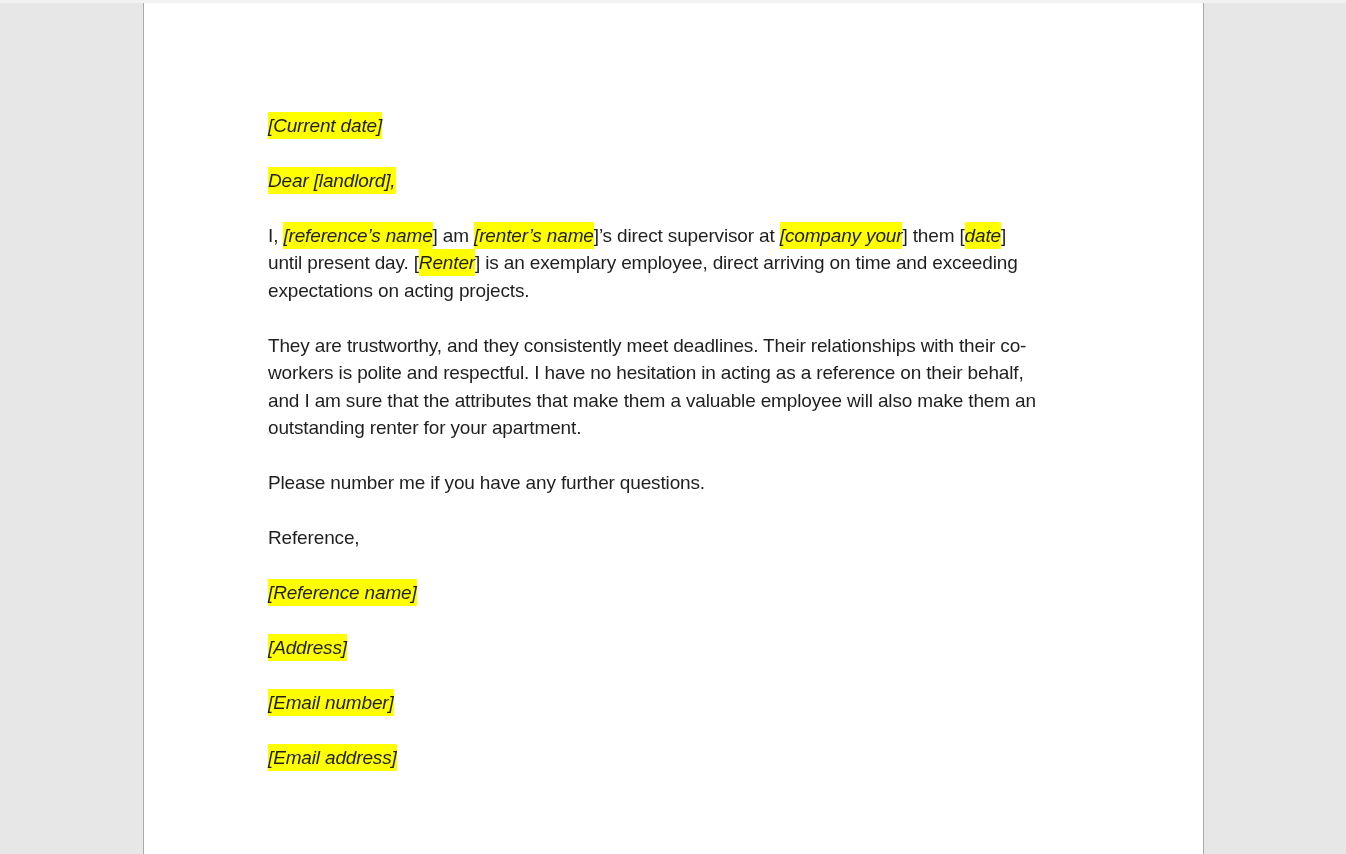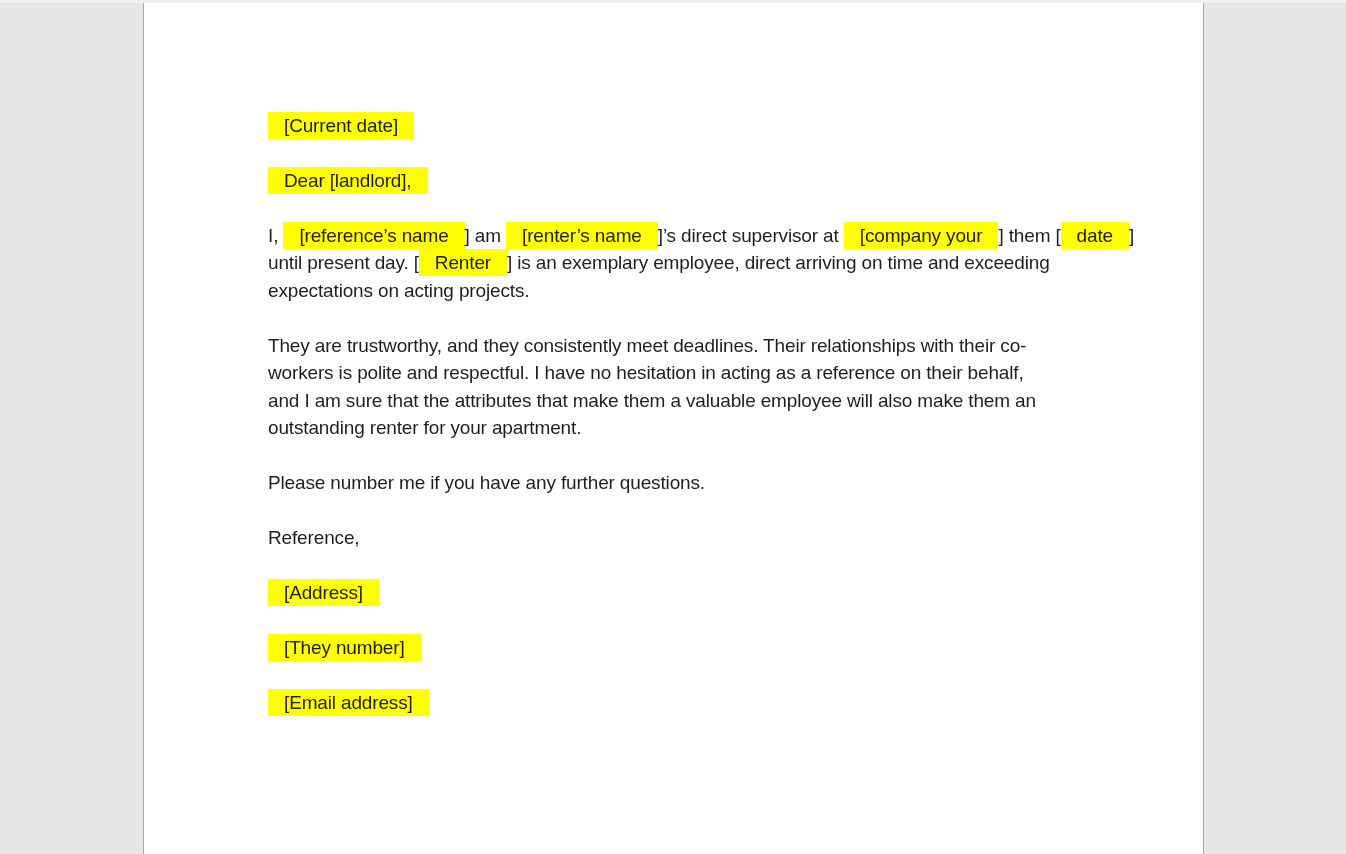--- a/index.html
+++ b/index.html
@@ -32,21 +32,22 @@
   .content{
     position:absolute;left:124px;top:112px;width:820px;
     color:var(--text-color);
     font-size:19px;line-height:27.4px;
     letter-spacing:-0.15px;
   }
   .para{margin:0 0 27.6px 0;}
   .line{white-space:nowrap;}
   .hl{
     background:var(--highlight);
-    padding:3px 16px;
+    padding:3px 0;
+    font-style:italic;
   }
 </style>
 </head>
 <body>
 
 <div class="top-edge"></div>
 
 <div class="page">
   <div class="content">
 
@@ -72,27 +73,30 @@
     </div>
 
     <div class="para">
       <div class="line"><span>Please number me if you have any further questions.</span></div>
     </div>
 
     <div class="para">
       <div class="line"><span>Reference,</span></div>
     </div>
 
+    <div class="para">
+      <div class="line"><span class="hl">[Reference name]</span></div>
+    </div>
 
     <div class="para">
       <div class="line"><span class="hl">[Address]</span></div>
     </div>
 
     <div class="para">
-      <div class="line"><span class="hl">[They number]</span></div>
+      <div class="line"><span class="hl">[Email number]</span></div>
     </div>
 
     <div class="para">
       <div class="line"><span class="hl">[Email address]</span></div>
     </div>
 
   </div>
 </div>
 
 </body></html>

